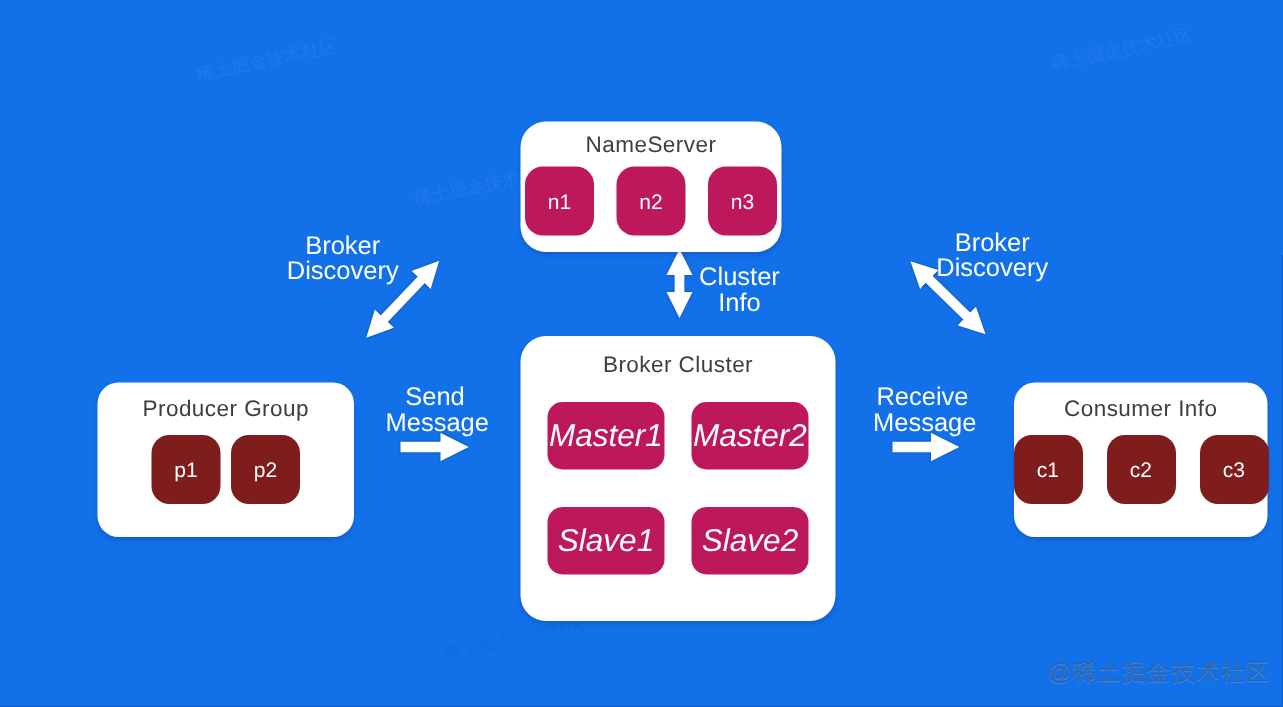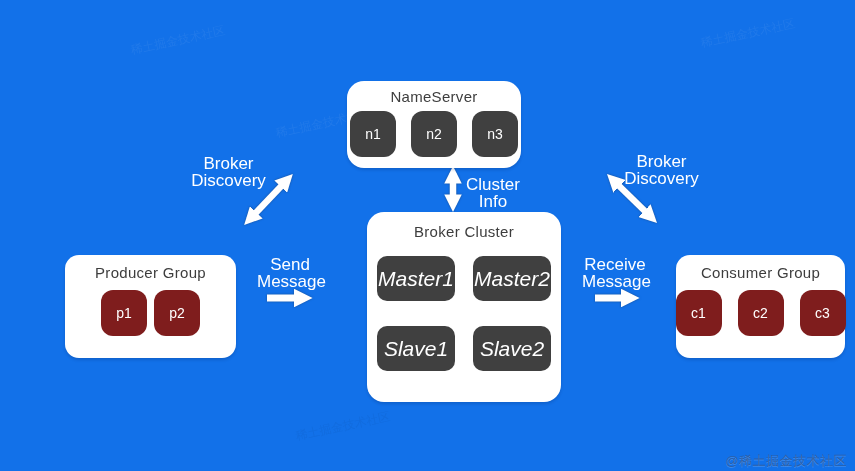--- a/index.html
+++ b/index.html
@@ -35,29 +35,29 @@
     line-height:20px;
     letter-spacing:0.3px;
     white-space:nowrap;
   }
   .node-row{display:flex;}
   .node{
     display:flex;align-items:center;justify-content:center;
     color:#FFFFFF;
     box-sizing:border-box;
   }
-  .node.green{background:#404040;}
+  .node.green{background:#be185d;}
   .node.orange{background:#7f1d1d;}
   .node.sq{width:46px;height:46px;border-radius:12px;font-size:14px;}
   .node.wide{width:78px;height:45px;border-radius:10px;font-size:21px;font-style:italic;}
 
   #nameserver-box{left:347px;top:81px;width:174px;height:81px;padding-top:6px;}
   #nameserver-box .node-row{gap:15px;margin-top:4px;}
 
-  #broker-box{left:347px;top:212px;width:194px;height:180px;padding-top:10px;margin-left:20px;}
+  #broker-box{left:347px;top:224px;width:210px;height:180px;padding-top:10px;}
   #broker-box .node-row{gap:18px;}
   #broker-box .row1{margin-top:14px;}
   #broker-box .row2{margin-top:25px;}
 
   #producer-box{left:65px;top:255px;width:171px;height:95px;padding-top:8px;border-radius:14px;}
   #producer-box .node-row{gap:7px;margin-top:7px;}
 
   #consumer-box{left:676px;top:255px;width:169px;height:95px;padding-top:8px;border-radius:14px;}
   #consumer-box .node-row{gap:16px;margin-top:7px;}
 
@@ -79,22 +79,22 @@
   }
   #label-bd-left{left:180px;top:155px;width:97px;}
   #label-bd-right{left:613px;top:153px;width:97px;}
   #label-routing{left:464px;top:176px;width:58px;}
   #label-send{left:257px;top:256px;width:66px;}
   #label-receive{left:582px;top:256px;width:66px;}
 
   
   .watermark{
     position:absolute;
-    right:8px;bottom:1px;
-    font-size:13px;
+    right:8px;bottom:12px;
+    font-size:16px;
     color:rgba(62,84,122,0.62);
     text-shadow:0 1px 0 rgba(255,255,255,0.18);
     letter-spacing:0.5px;
   }
 </style>
 </head>
 <body>
 
 <div class="stage">
 
@@ -140,21 +140,21 @@
 
   <div class="group-box" id="producer-box">
     <div class="box-title">Producer Group</div>
     <div class="node-row">
       <div class="node orange sq">p1</div>
       <div class="node orange sq">p2</div>
     </div>
   </div>
 
   <div class="group-box" id="consumer-box">
-    <div class="box-title">Consumer Group</div>
+    <div class="box-title">Consumer Info</div>
     <div class="node-row">
       <div class="node orange sq">c1</div>
       <div class="node orange sq">c2</div>
       <div class="node orange sq">c3</div>
     </div>
   </div>
 
   <div class="arrow-label" id="label-bd-left">
     <div>Broker</div>
     <div>Discovery</div>

